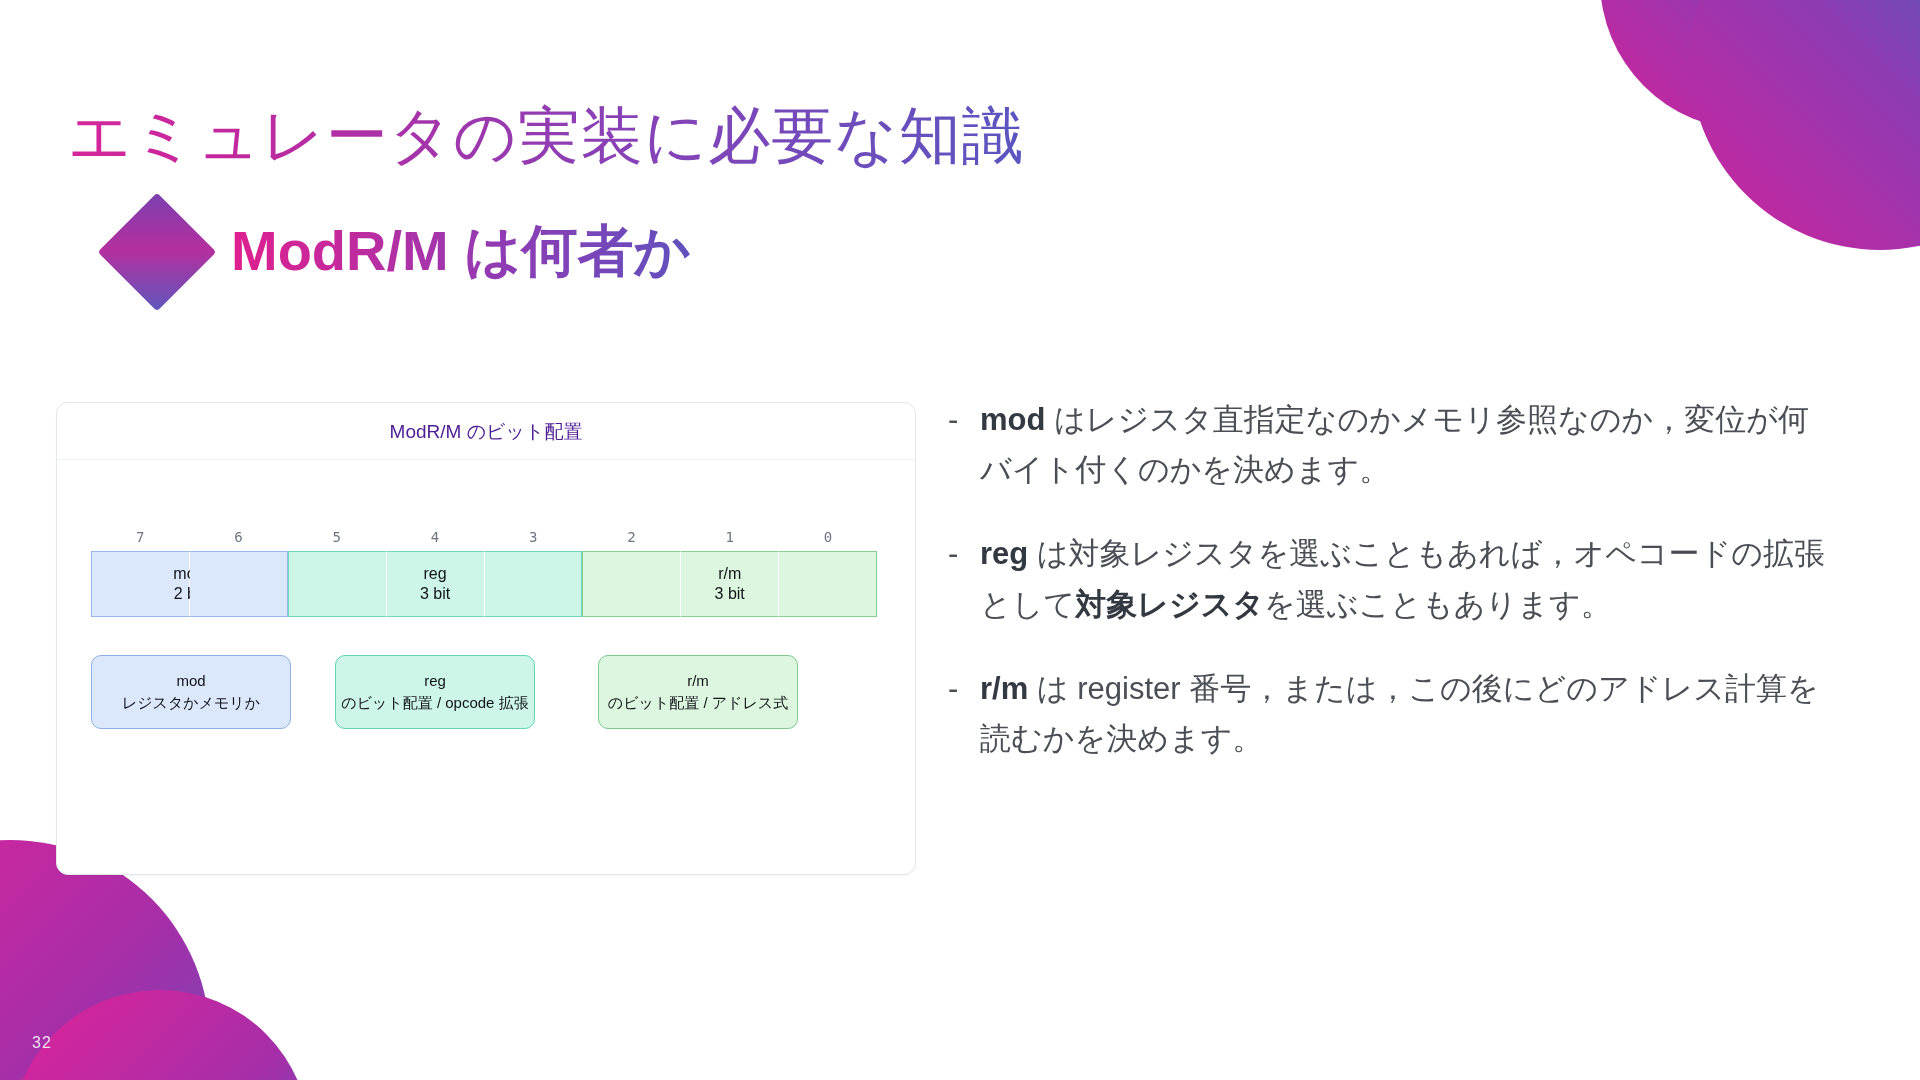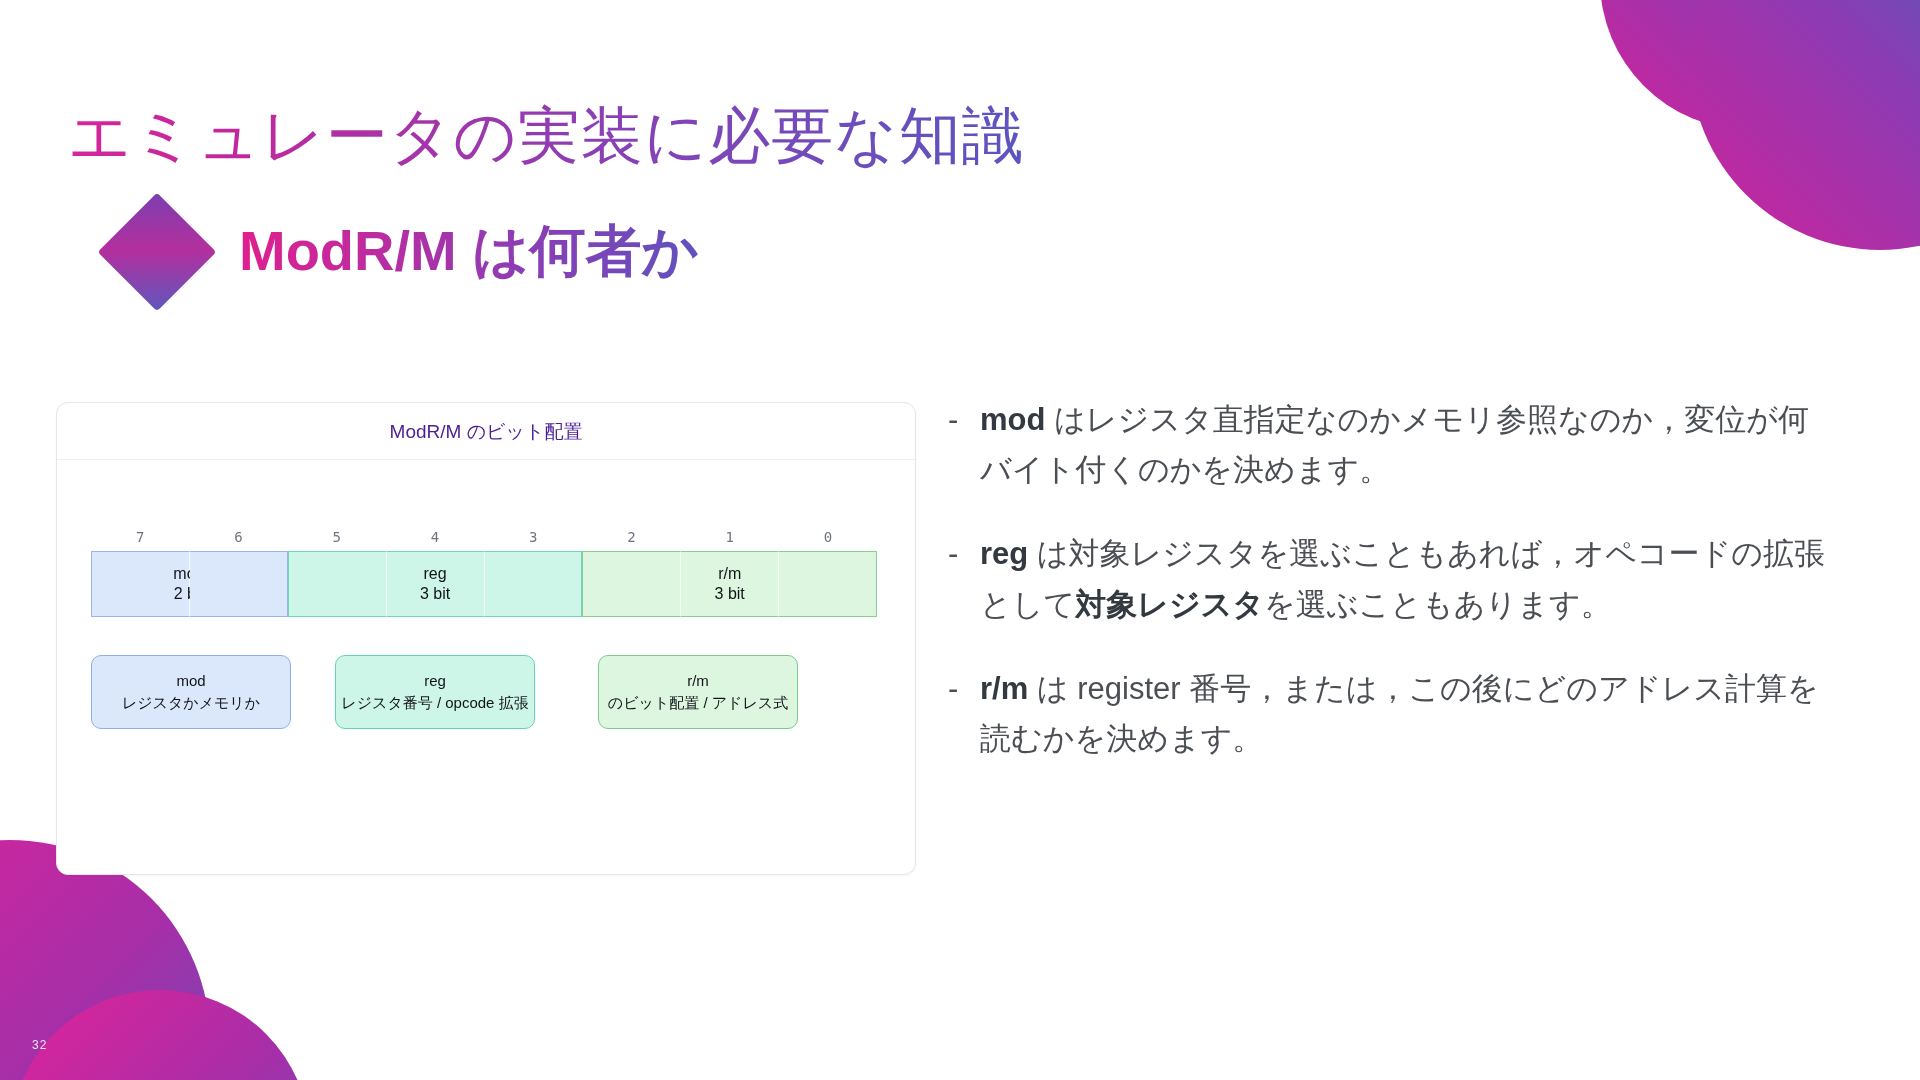--- a/index.html
+++ b/index.html
@@ -31,21 +31,21 @@
     background:linear-gradient(90deg,#d6269b 0%,#c0289e 18%,#8b3fb5 55%,#5b55c0 100%);
     -webkit-background-clip:text;background-clip:text;
     color:transparent;-webkit-text-fill-color:transparent;
     white-space:nowrap;
     margin-left:36px;
   }
 
   
   #subtitle-row{
     position:absolute;left:115px;top:210px;
-    display:flex;align-items:center;gap:36px;
+    display:flex;align-items:center;gap:28px;
   }
   #diamond{
     width:84px;height:84px;flex:0 0 auto;
     transform:rotate(45deg);
     background:linear-gradient(135deg,#7b3fb0 0%,#b42f9e 48%,#5e57bd 100%);
     border-radius:4px;
   }
   #subtitle-text{
     font-size:56px;font-weight:700;letter-spacing:0px;
     background:linear-gradient(90deg,#e01f8e 0%,#c32a9d 25%,#8e3cb4 60%,#6051bd 100%);
@@ -154,21 +154,21 @@
     width:32px;
     color:#4b4f55;
     font-weight:400;
   }
   .bullet .btext{flex:1 1 auto;}
   .bullet b{color:#333940;font-weight:700;}
 
   
   #page-number{
     position:absolute;left:32px;bottom:28px;
-    font-size:12px;color:#f3e3f3;
+    font-size:16px;color:#f3e3f3;
     letter-spacing:1px;
   }
 </style>
 </head>
 <body>
 
 <svg id="blob-tr" viewBox="0 0 520 420" xmlns="http://www.w3.org/2000/svg" aria-hidden="true">
   <defs>
     <linearGradient id="gradTR" x1="0" y1="1" x2="1" y2="0">
       <stop offset="0%" stop-color="#d0229a"></stop>
@@ -241,21 +241,21 @@
   <div id="legend-row">
     <div class="legend-chip" id="chip-mod">
         <div class="chip-text">
           <div>mod</div>
           <div>レジスタかメモリか</div>
         </div>
       </div>
     <div class="legend-chip" id="chip-reg">
         <div class="chip-text">
           <div>reg</div>
-          <div>レジスタ番号 / opcode 拡張</div>
+          <div>のビット配置 / opcode 拡張</div>
         </div>
       </div>
     <div class="legend-chip" id="chip-rm">
         <div class="chip-text">
           <div>r/m</div>
           <div>のビット配置 / アドレス式</div>
         </div>
       </div>
   </div>
 </div>

